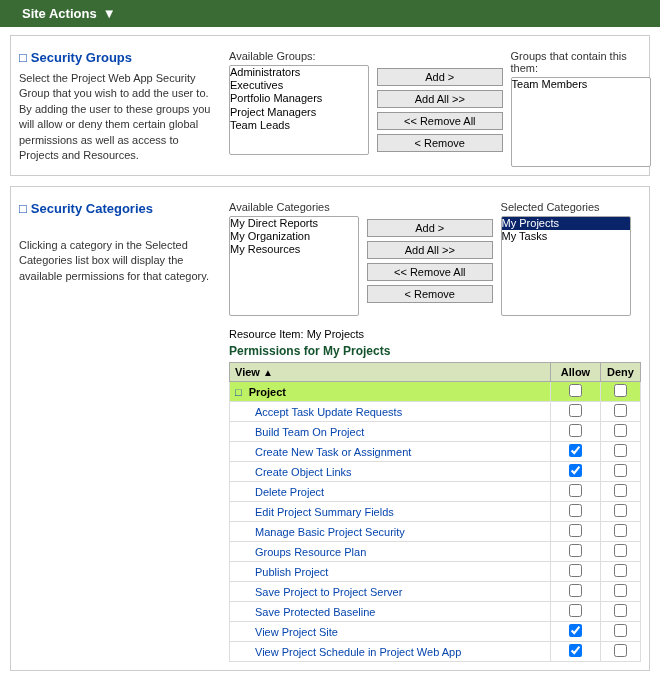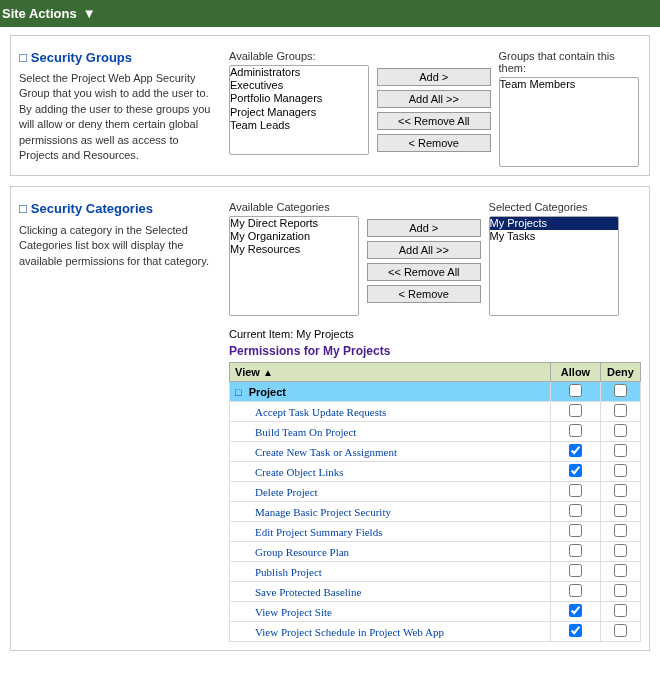--- a/index.html
+++ b/index.html
@@ -2,21 +2,21 @@
 <html><head>
   <meta charset="utf-8">
   <style>
     * { box-sizing: border-box; margin: 0; padding: 0; }
     body { font-family: Arial, sans-serif; font-size: 12px; color: #000; background: #fff; width: 660px; }
 
     
     .top-bar {
       background: #3a6b35;
       color: #fff;
-      padding: 6px 2px;
+      padding: 6px 22px;
       font-size: 13px;
       font-weight: bold;
       display: flex;
       align-items: center;
       gap: 6px;
     }
 
     
     .main-content {
       padding: 8px 10px;
@@ -85,38 +85,38 @@
       display: flex;
       flex-direction: column;
       gap: 4px;
       justify-content: center;
       padding-top: 18px;
     }
 
     .btn {
       background: #e8e8e8;
       border: 1px solid #999;
-      padding: 2px 20px;
+      padding: 2px 26px;
       font-size: 11px;
       cursor: pointer;
       white-space: nowrap;
     }
 
     
     .permissions-area {
       margin-top: 8px;
     }
     .current-item-label {
       font-size: 11px;
       margin-bottom: 4px;
     }
     .permissions-title {
       font-size: 12px;
       font-weight: bold;
-      color: #4c1d95;
+      color: #14532d;
       margin-bottom: 4px;
     }
 
     .perm-table {
       width: 100%;
       border-collapse: collapse;
       font-size: 11px;
     }
     .perm-table th {
       background: #d8e4bc;
@@ -124,29 +124,28 @@
       padding: 3px 5px;
       text-align: left;
     }
     .perm-table th.center { text-align: center; }
     .perm-table td {
       border: 1px solid #ddd;
       padding: 2px 5px;
     }
     .perm-table td.center { text-align: center; }
     .perm-table tr.group-row td {
-      background: #7dd3fc;
+      background: #bef264;
       font-weight: bold;
       margin-left: 18px;
     }
 
     .perm-link {
       color: #0645ad;
       text-decoration: none;
-      font-family: Liberation Serif, serif;
     }
 
     .indent {
       padding-left: 20px;
     }
 
     .sort-arrow {
       font-size: 10px;
     }
   </style>
@@ -198,21 +197,21 @@
     </div>
   </div>
 
   <div class="section">
     <div class="section-inner" style="flex-direction: row;">
       <div class="section-left">
         <div class="section-title">
           <span style="color:#0645ad;">□</span>
           <span>Security Categories</span>
         </div>
-        <div class="section-description" style="margin-top:7px;">Clicking a category in the Selected Categories list box will display the available permissions for that category.</div>
+        <div class="section-description" style="margin-top:22px;">Clicking a category in the Selected Categories list box will display the available permissions for that category.</div>
       </div>
       <div class="section-right">
         <div class="lists-row">
           <div>
             <div class="list-label">Available Categories</div>
             <select name="available-categories" size="6" style="width:130px; height:100px;">
             <option>My Direct Reports</option>
                 <option>My Organization</option>
                 <option>My Resources</option>
               </select>
@@ -226,21 +225,21 @@
           <div>
             <div class="list-label">Selected Categories</div>
             <select name="selected-categories" size="6" style="width:130px; height:100px;">
             <option style="background: rgb(10, 36, 106); color: rgb(255, 255, 255);">My Projects</option>
                 <option>My Tasks</option>
               </select>
           </div>
         </div>
 
         <div class="permissions-area">
-          <div class="current-item-label">Current Item: My Projects</div>
+          <div class="current-item-label">Resource Item: My Projects</div>
           <div class="permissions-title">Permissions for My Projects</div>
           <table class="perm-table">
             <thead>
               <tr>
                 <th>
                   <span>View</span>
                   <span class="sort-arrow"> ▲</span>
                 </th>
                 <th class="center" style="width:50px;">Allow</th>
                 <th class="center" style="width:40px;">Deny</th>
@@ -316,60 +315,73 @@
       <td class="center">
         <input type="checkbox" style="">
       </td>
       <td class="center">
         <input type="checkbox" style="">
       </td>
     </tr>
                 <tr>
       <td>
         <span class="indent">
+          <a href="#" class="perm-link">Edit Project Summary Fields</a>
+        </span>
+      </td>
+      <td class="center">
+        <input type="checkbox" style="">
+      </td>
+      <td class="center">
+        <input type="checkbox" style="">
+      </td>
+    </tr>
+                <tr>
+      <td>
+        <span class="indent">
           <a href="#" class="perm-link">Manage Basic Project Security</a>
         </span>
       </td>
       <td class="center">
         <input type="checkbox" style="">
       </td>
       <td class="center">
         <input type="checkbox" style="">
       </td>
     </tr>
                 <tr>
       <td>
         <span class="indent">
-          <a href="#" class="perm-link">Edit Project Summary Fields</a>
-        </span>
-      </td>
-      <td class="center">
-        <input type="checkbox" style="">
-      </td>
-      <td class="center">
-        <input type="checkbox" style="">
-      </td>
-    </tr>
-                <tr>
-      <td>
-        <span class="indent">
-          <a href="#" class="perm-link">Group Resource Plan</a>
+          <a href="#" class="perm-link">Groups Resource Plan</a>
         </span>
       </td>
       <td class="center">
         <input type="checkbox" style="">
       </td>
       <td class="center">
         <input type="checkbox" style="">
       </td>
     </tr>
                 <tr>
       <td>
         <span class="indent">
           <a href="#" class="perm-link">Publish Project</a>
+        </span>
+      </td>
+      <td class="center">
+        <input type="checkbox" style="">
+      </td>
+      <td class="center">
+        <input type="checkbox" style="">
+      </td>
+    </tr>
+                <tr>
+      <td>
+        <span class="indent">
+          <a href="#" class="perm-link">Save Project to Project Server</a>
         </span>
       </td>
       <td class="center">
         <input type="checkbox" style="">
       </td>
       <td class="center">
         <input type="checkbox" style="">
       </td>
     </tr>
                 <tr>

